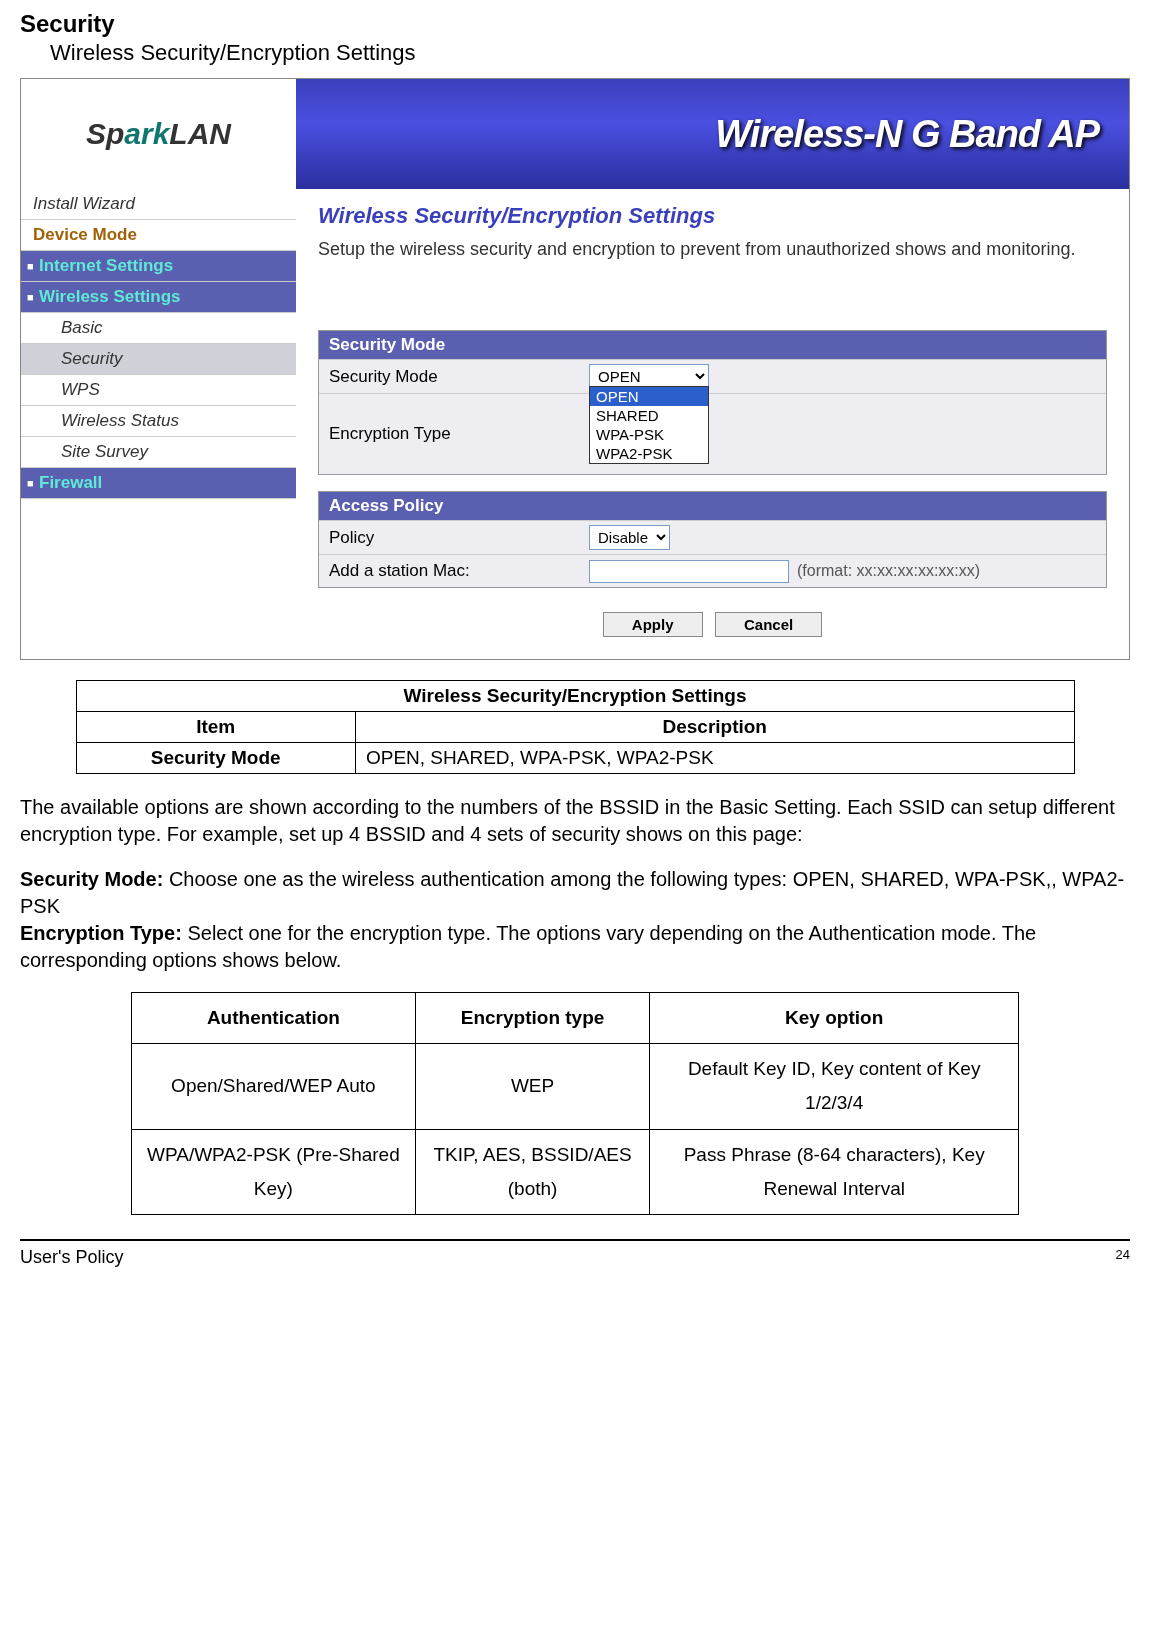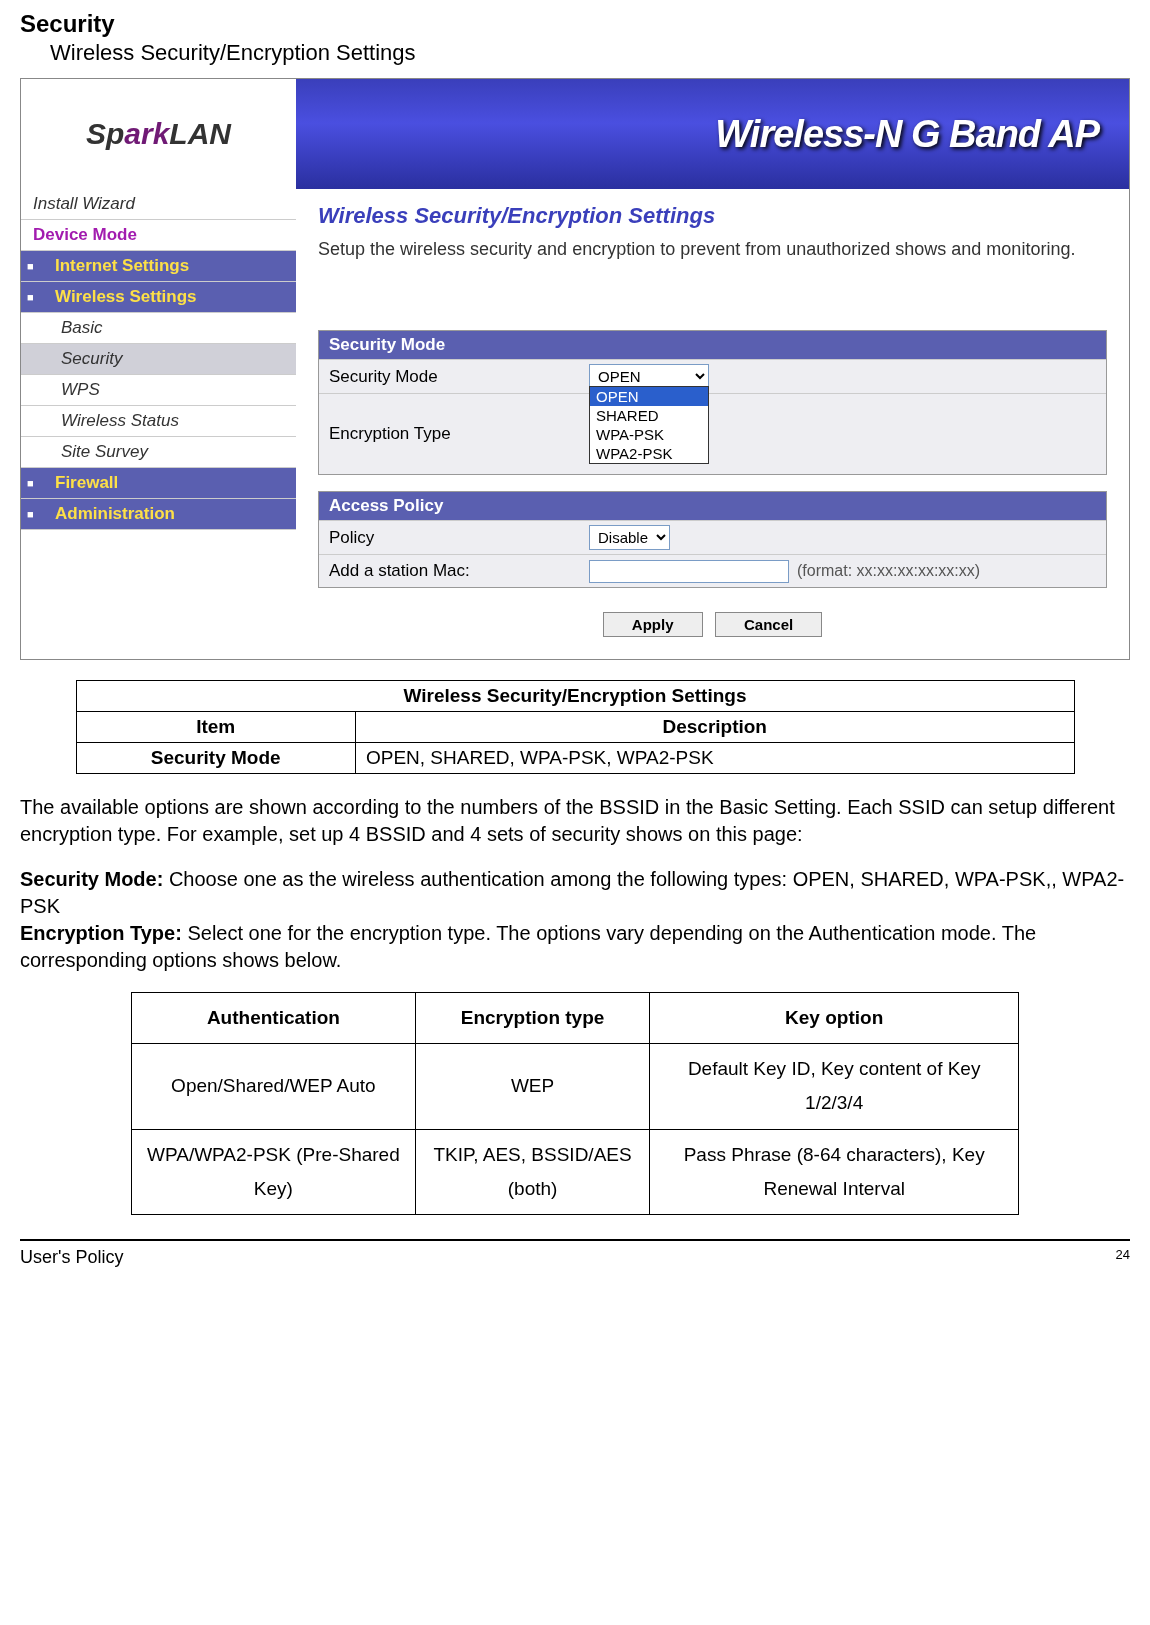--- a/index.html
+++ b/index.html
@@ -3,28 +3,28 @@
   <meta charset="utf-8">
   <style>
     * { box-sizing: border-box; margin: 0; padding: 0; }
     body { font-family: Arial, sans-serif; width: 1150px; background: #fff; color: #000; padding: 10px 20px; }
     .page-header h2 { font-size: 24px; font-weight: bold; margin-bottom: 2px; }
     .page-header p { font-size: 22px; margin-left: 30px; margin-bottom: 12px; }
     .screenshot-frame { border: 1px solid #888; display: flex; flex-direction: column; width: 100%; margin-bottom: 20px; }
     .banner { display: flex; height: 110px; background: linear-gradient(#3a3fbb,#4a4fe0 40%,#2a2f9f); color: #fff; position: relative; }
     .banner .logo { width: 275px; background: #fff; display:flex; align-items:center; justify-content:center; }
     .banner .logo .logotext { font-size:30px; font-weight:bold; font-style:italic; color:#333; }
-    .banner .logo .logotext .spark { color:#701a75;font-style:italic; }
+    .banner .logo .logotext .spark { color:#0f766e;font-style:italic; }
     .banner .title { flex:1; display:flex; align-items:center; justify-content:flex-end; padding-right:30px; font-size:38px; font-weight:bold; font-style:italic; text-shadow: 2px 2px 4px #000; letter-spacing: -1px; }
     .main { display: flex; }
     .sidebar { width: 275px; background:#fff; border-right: 0; }
     .sidebar div { padding: 5px 12px; font-size: 17px; border-bottom: 1px solid #ccc; }
     .sidebar .plain { font-style: italic; background:#fff; color:#333; }
-    .sidebar .bold { font-weight: bold; background:#fff; color:#a21caf; }
-    .sidebar .navhead { background:#5a5fb0; color:#fde047; font-weight:bold; position: relative; padding-left:34px; }
+    .sidebar .bold { font-weight: bold; background:#fff; color:#a16207; }
+    .sidebar .navhead { background:#5a5fb0; color:#5eead4; font-weight:bold; position: relative; padding-left:18px; }
     .sidebar .navhead::before { content:"■"; position:absolute; left:6px; font-size:11px; top:9px; color:#fff; }
     .sidebar .sub { font-style: italic; padding-left:40px; color:#333; }
     .sidebar .sub.active { background:#d0d0d8; }
     .content { flex: 1; padding: 14px 22px; }
     .content h3 { color:#3a3fbb; font-size:22px; font-style:italic; font-weight:bold; margin-bottom:10px; }
     .content .desc { font-size:18px; color:#333; margin-bottom:20px; }
     .panel { margin-bottom: 16px; border:1px solid #999; }
     .panel .phead { background:#5a5fb0; color:#fff; font-weight:bold; padding:4px 10px; font-size:17px; }
     .panel .prow { display:flex; align-items:center; border-top:1px solid #ccc; background:#eeeef2; }
     .panel .prow .plabel { width: 260px; padding:6px 10px; font-size:17px; }
@@ -72,21 +72,20 @@
       <div class="plain">Install Wizard</div>
       <div class="bold">Device Mode</div>
       <div class="navhead">Internet Settings</div>
       <div class="navhead">Wireless Settings</div>
       <div class="sub">Basic</div>
       <div class="sub active">Security</div>
       <div class="sub">WPS</div>
       <div class="sub">Wireless Status</div>
       <div class="sub">Site Survey</div>
       <div class="navhead">Firewall</div>
-      <div class="navhead">Administration</div>
     </div>
     <div class="content">
       <h3>Wireless Security/Encryption Settings</h3>
       <p class="desc">Setup the wireless security and encryption to prevent from unauthorized shows and monitoring.</p>
       <div style="height:50px;"></div>
       <div class="panel">
         <div class="phead">Security Mode</div>
         <div class="prow">
           <div class="plabel">Security Mode</div>
           <div class="pval">

